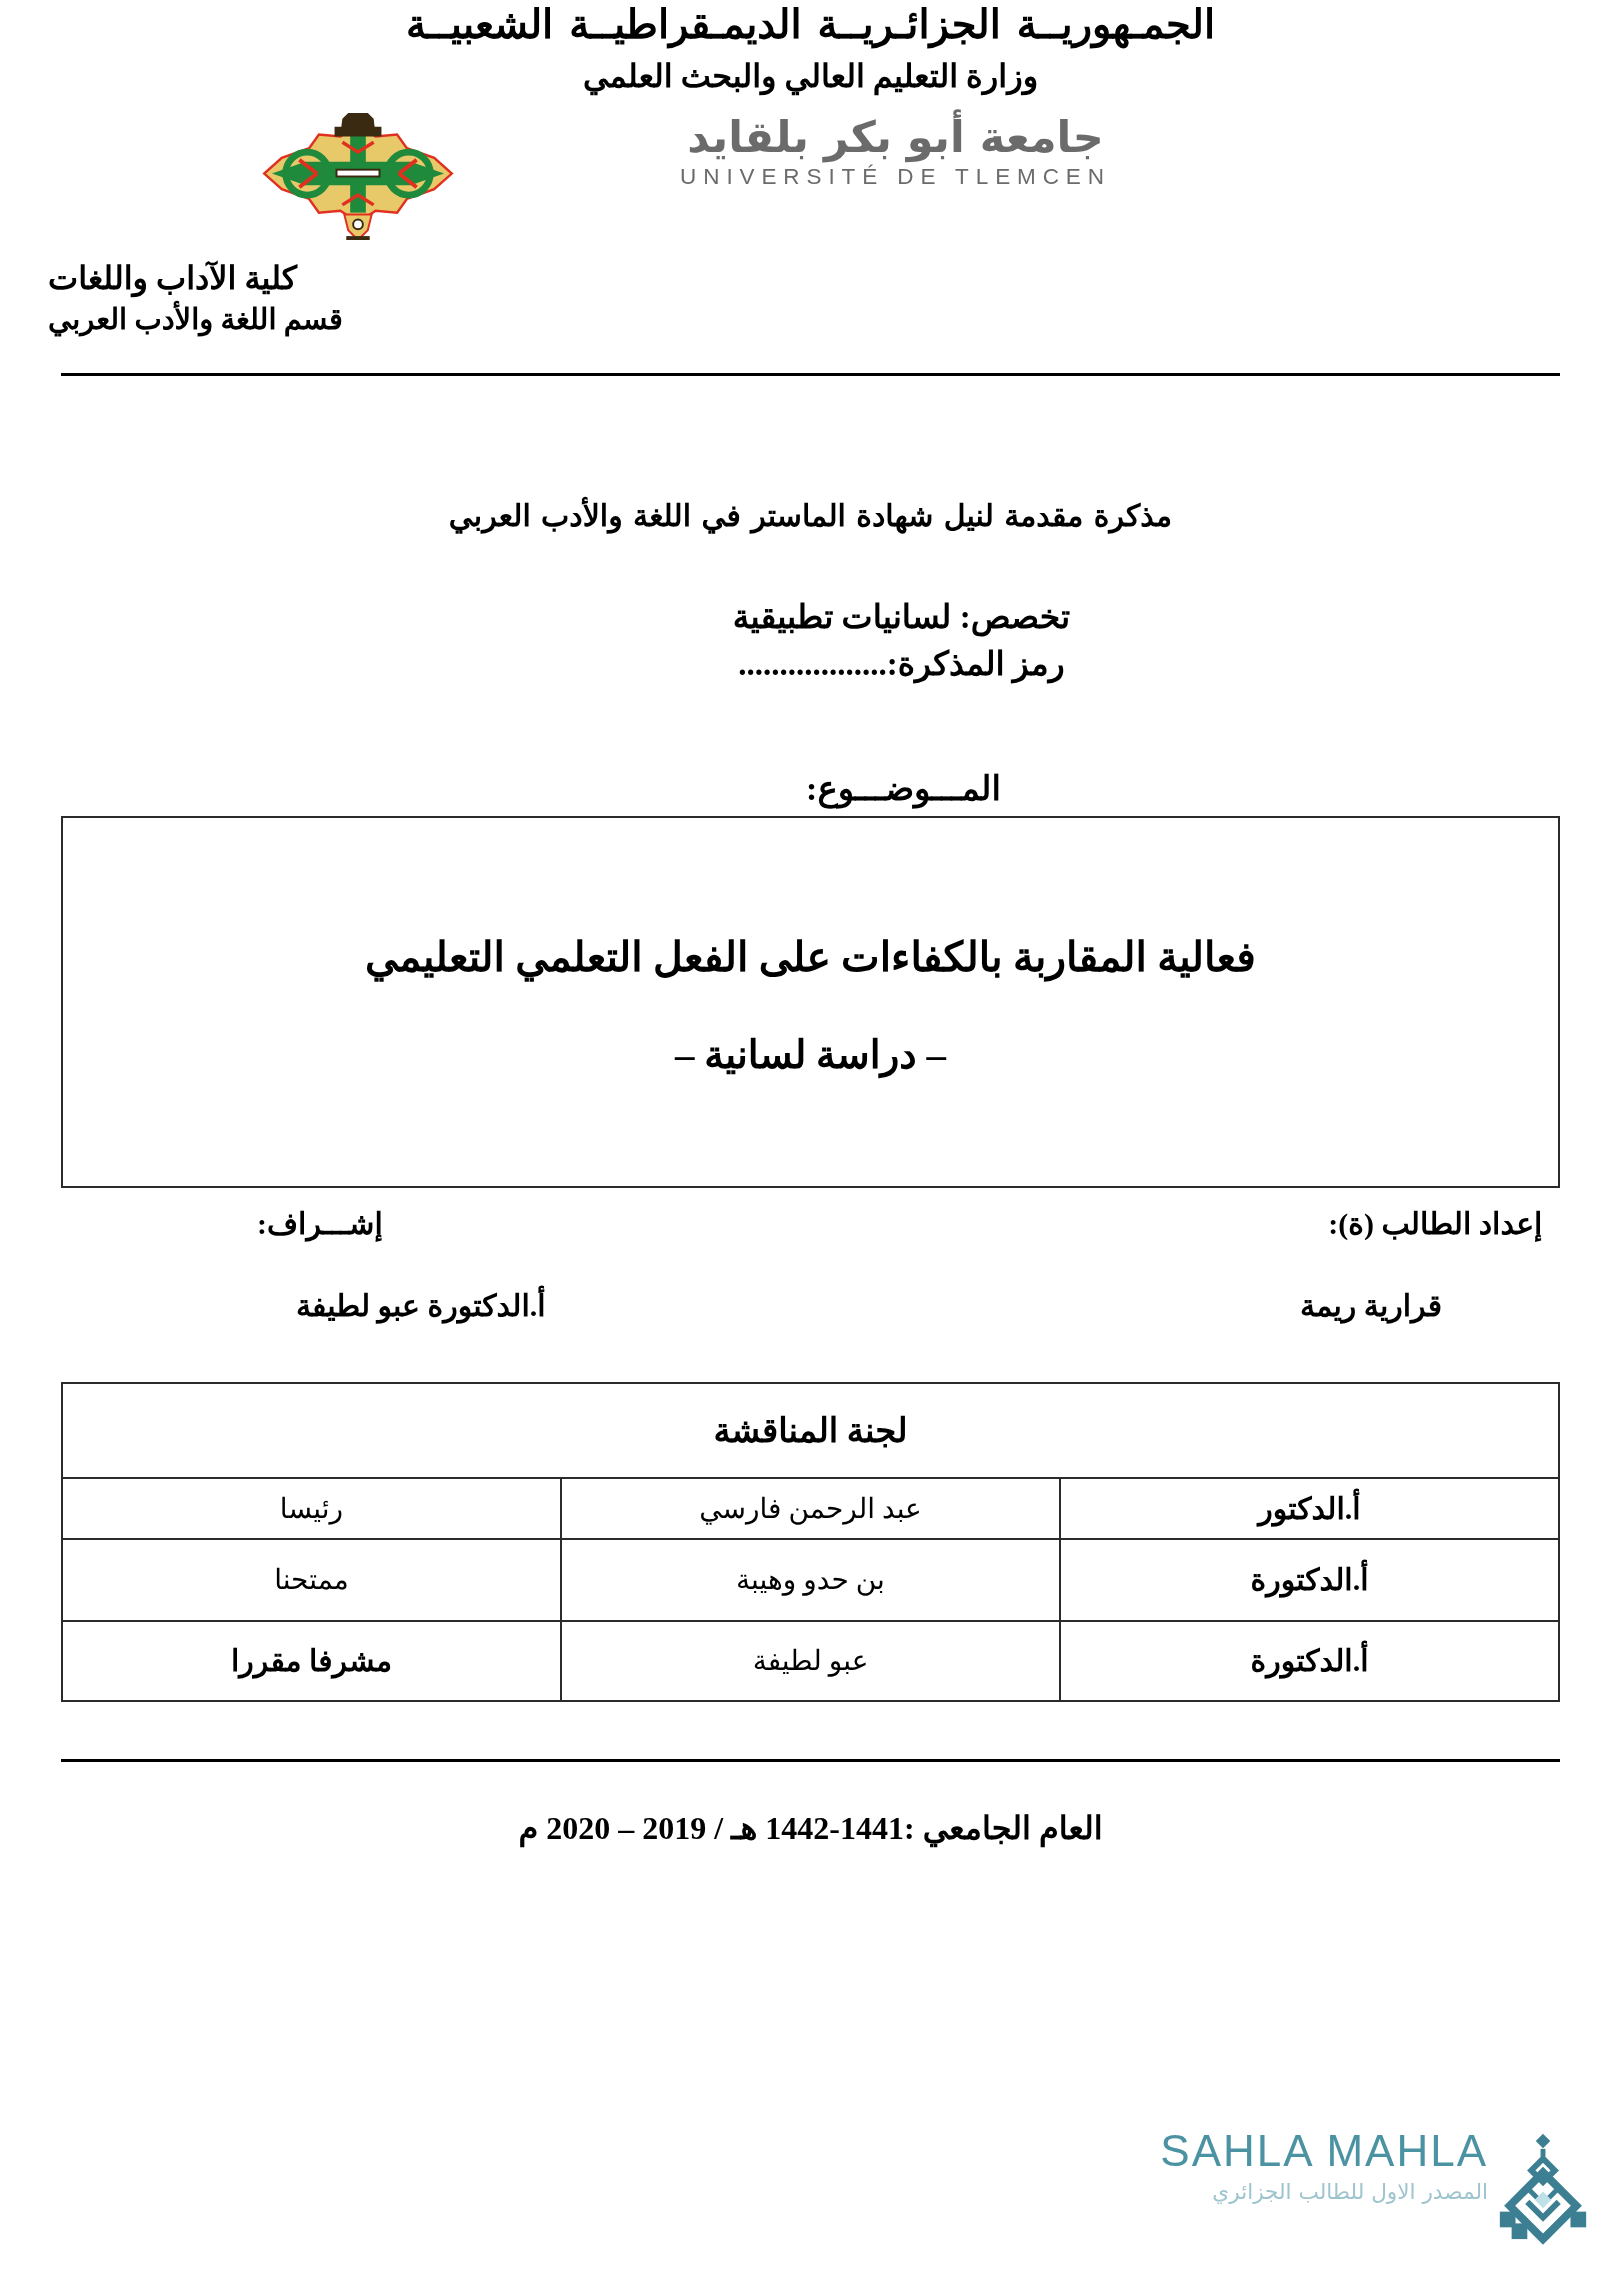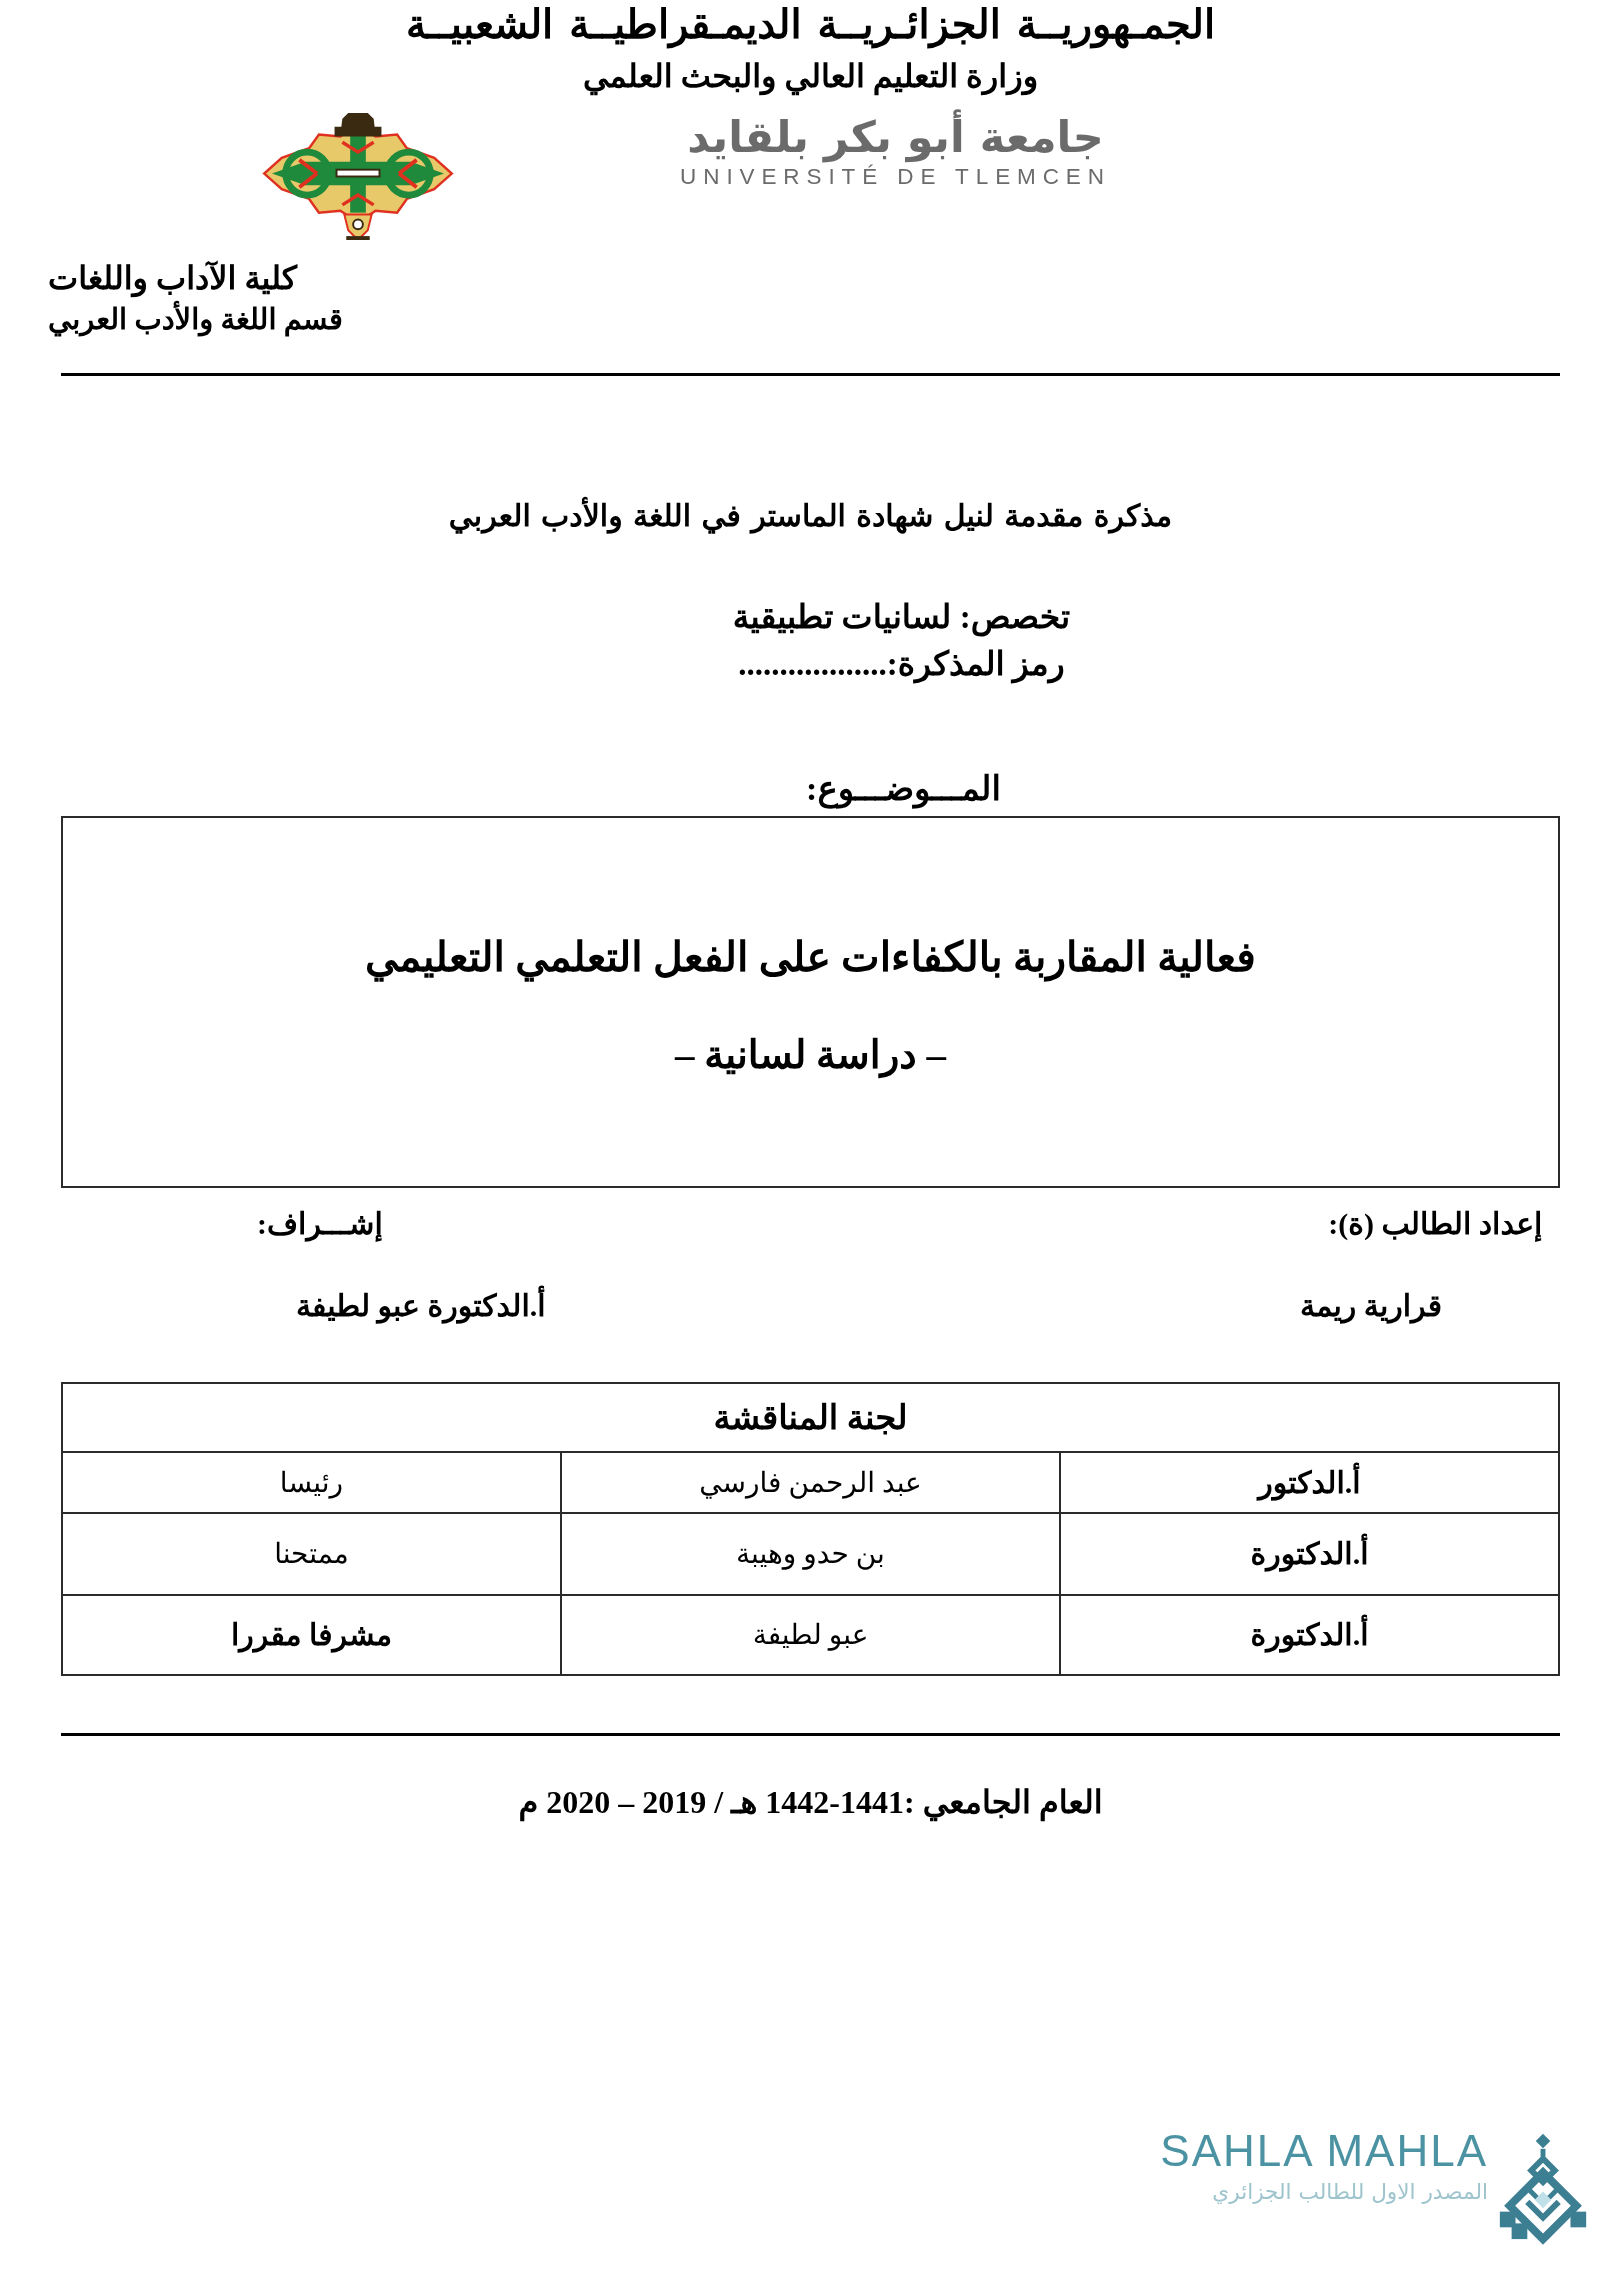--- a/index.html
+++ b/index.html
@@ -187,21 +187,21 @@
   }
   .committee td, .committee th {
     border: 2.9px solid #2b2b2b;
     text-align: center;
     vertical-align: middle;
   }
   .committee .hdr {
     font-size: 34px;
     font-weight: bold;
     height: 55px;
-    padding: 6px 0;
+    padding: 19px 0;
   }
   .committee .c-rank {
     width: 186px;
     font-size: 30px;
     font-weight: bold;
     height: 57px;
   }
   .committee .c-name {
     font-size: 28px;
     font-weight: normal;

